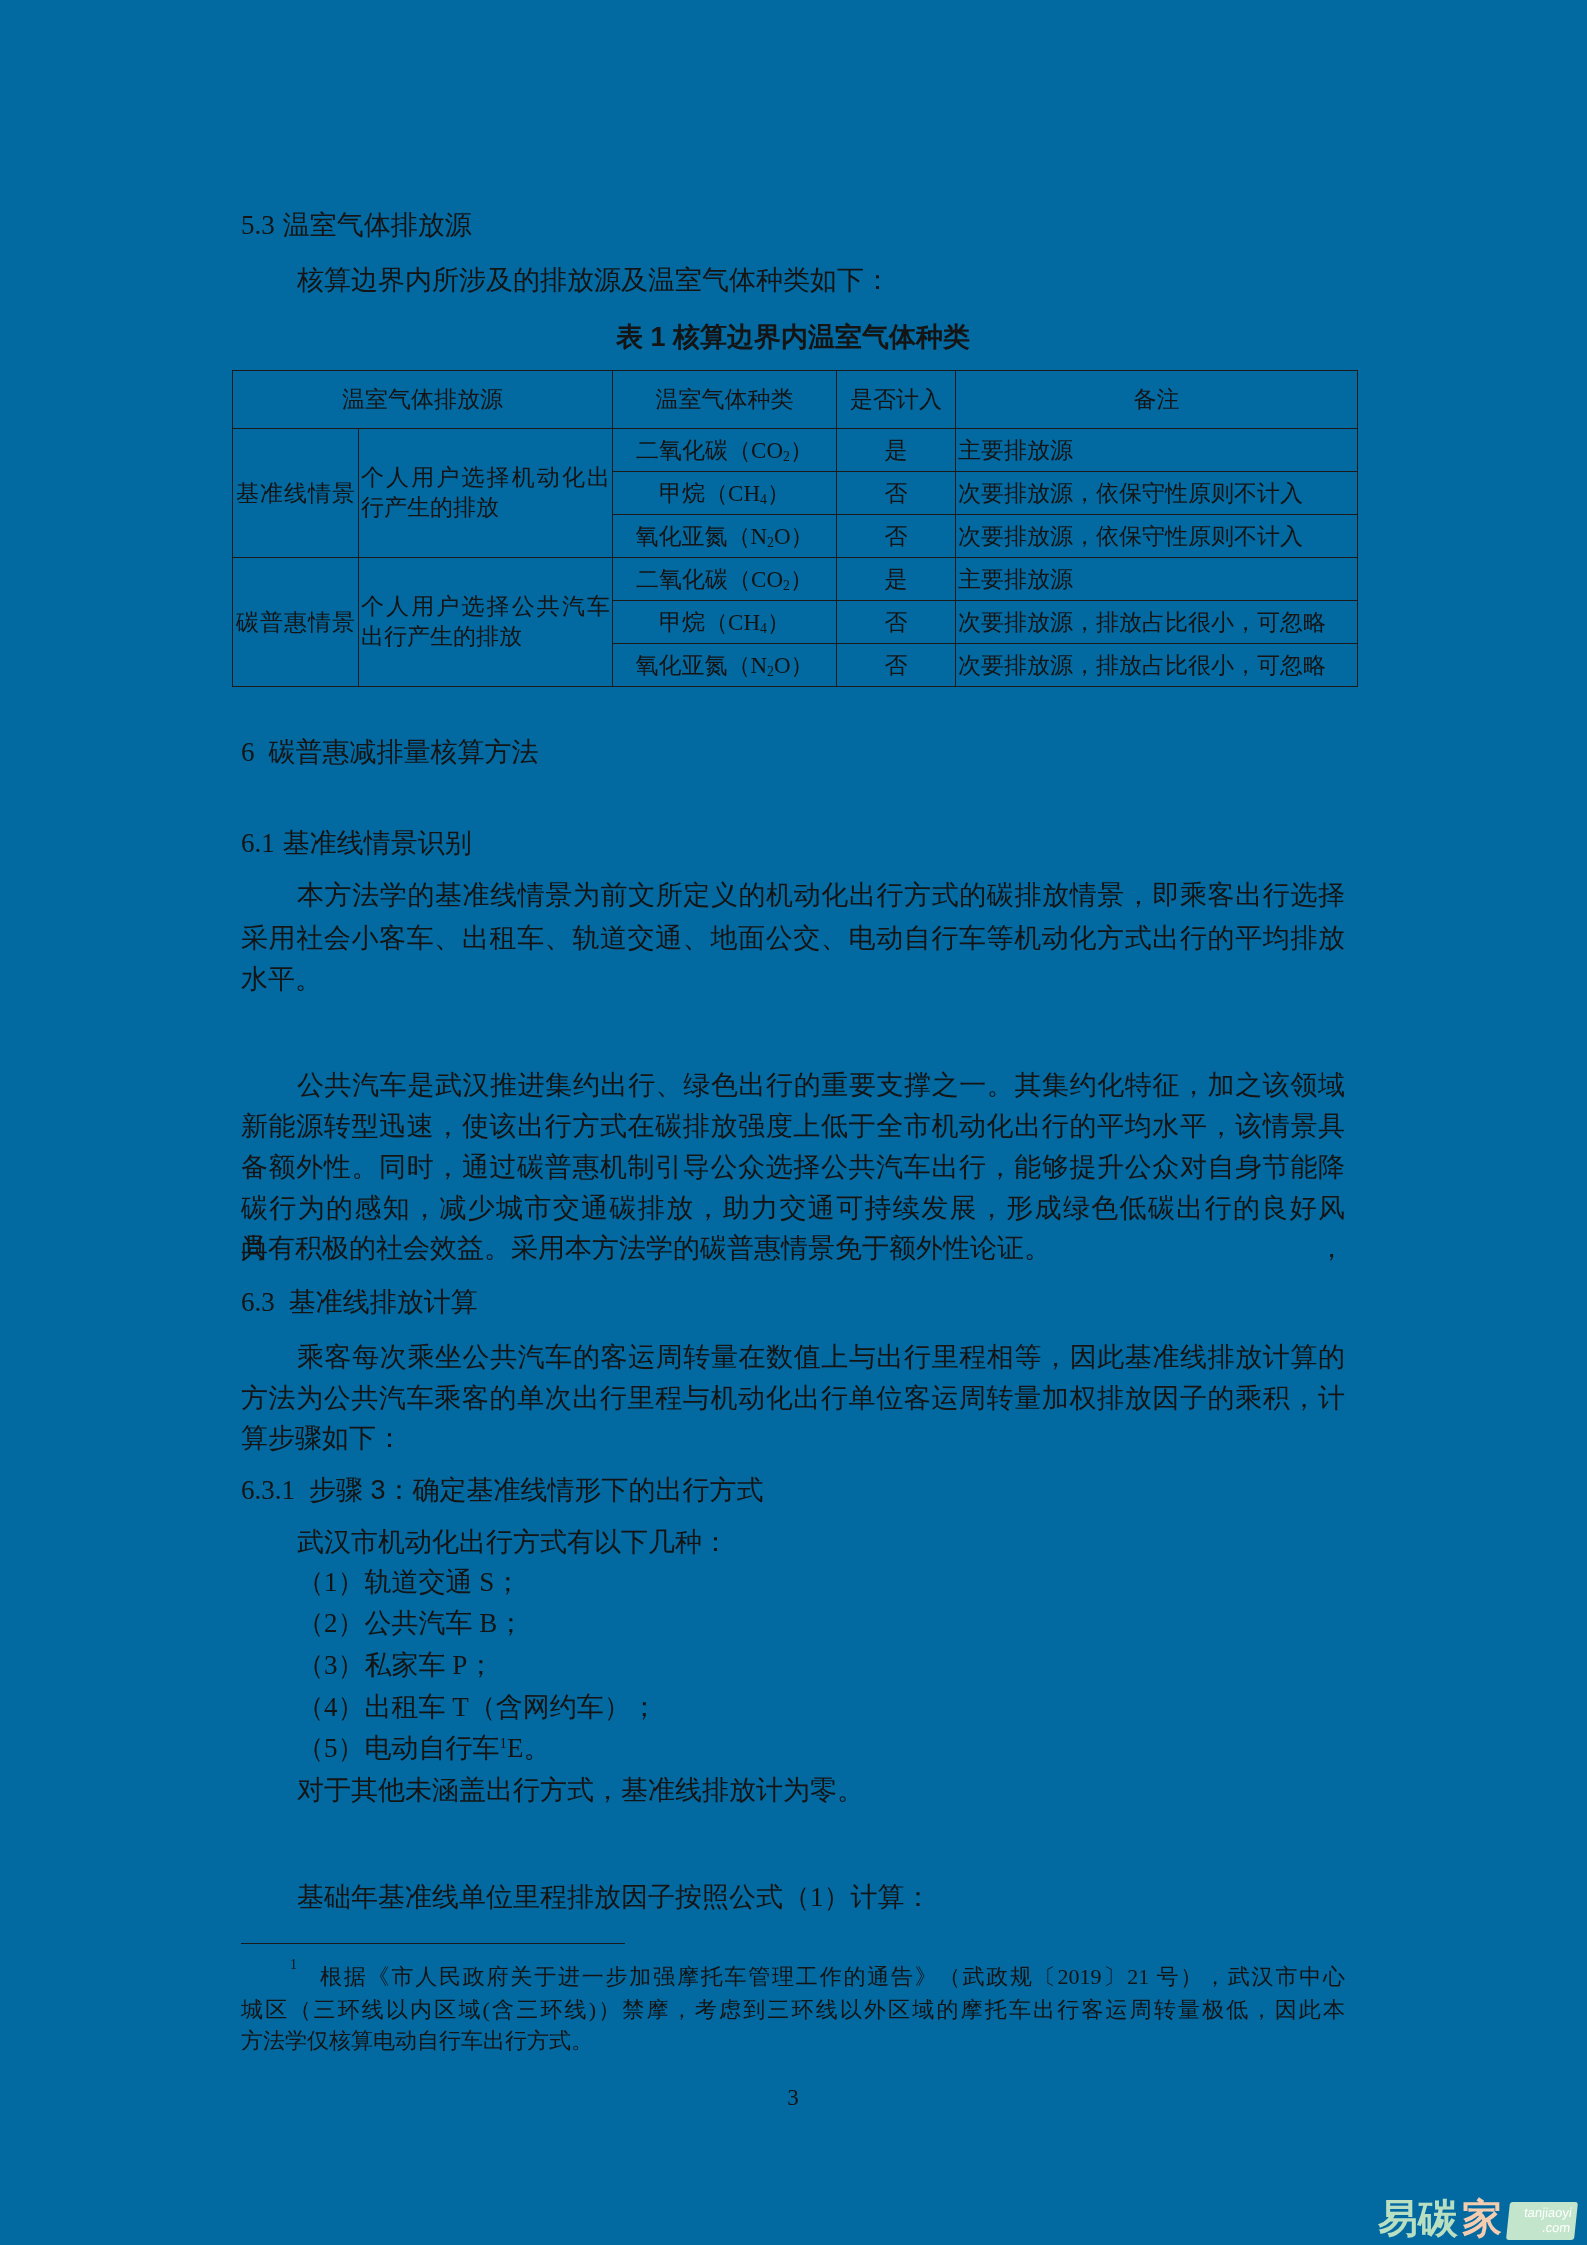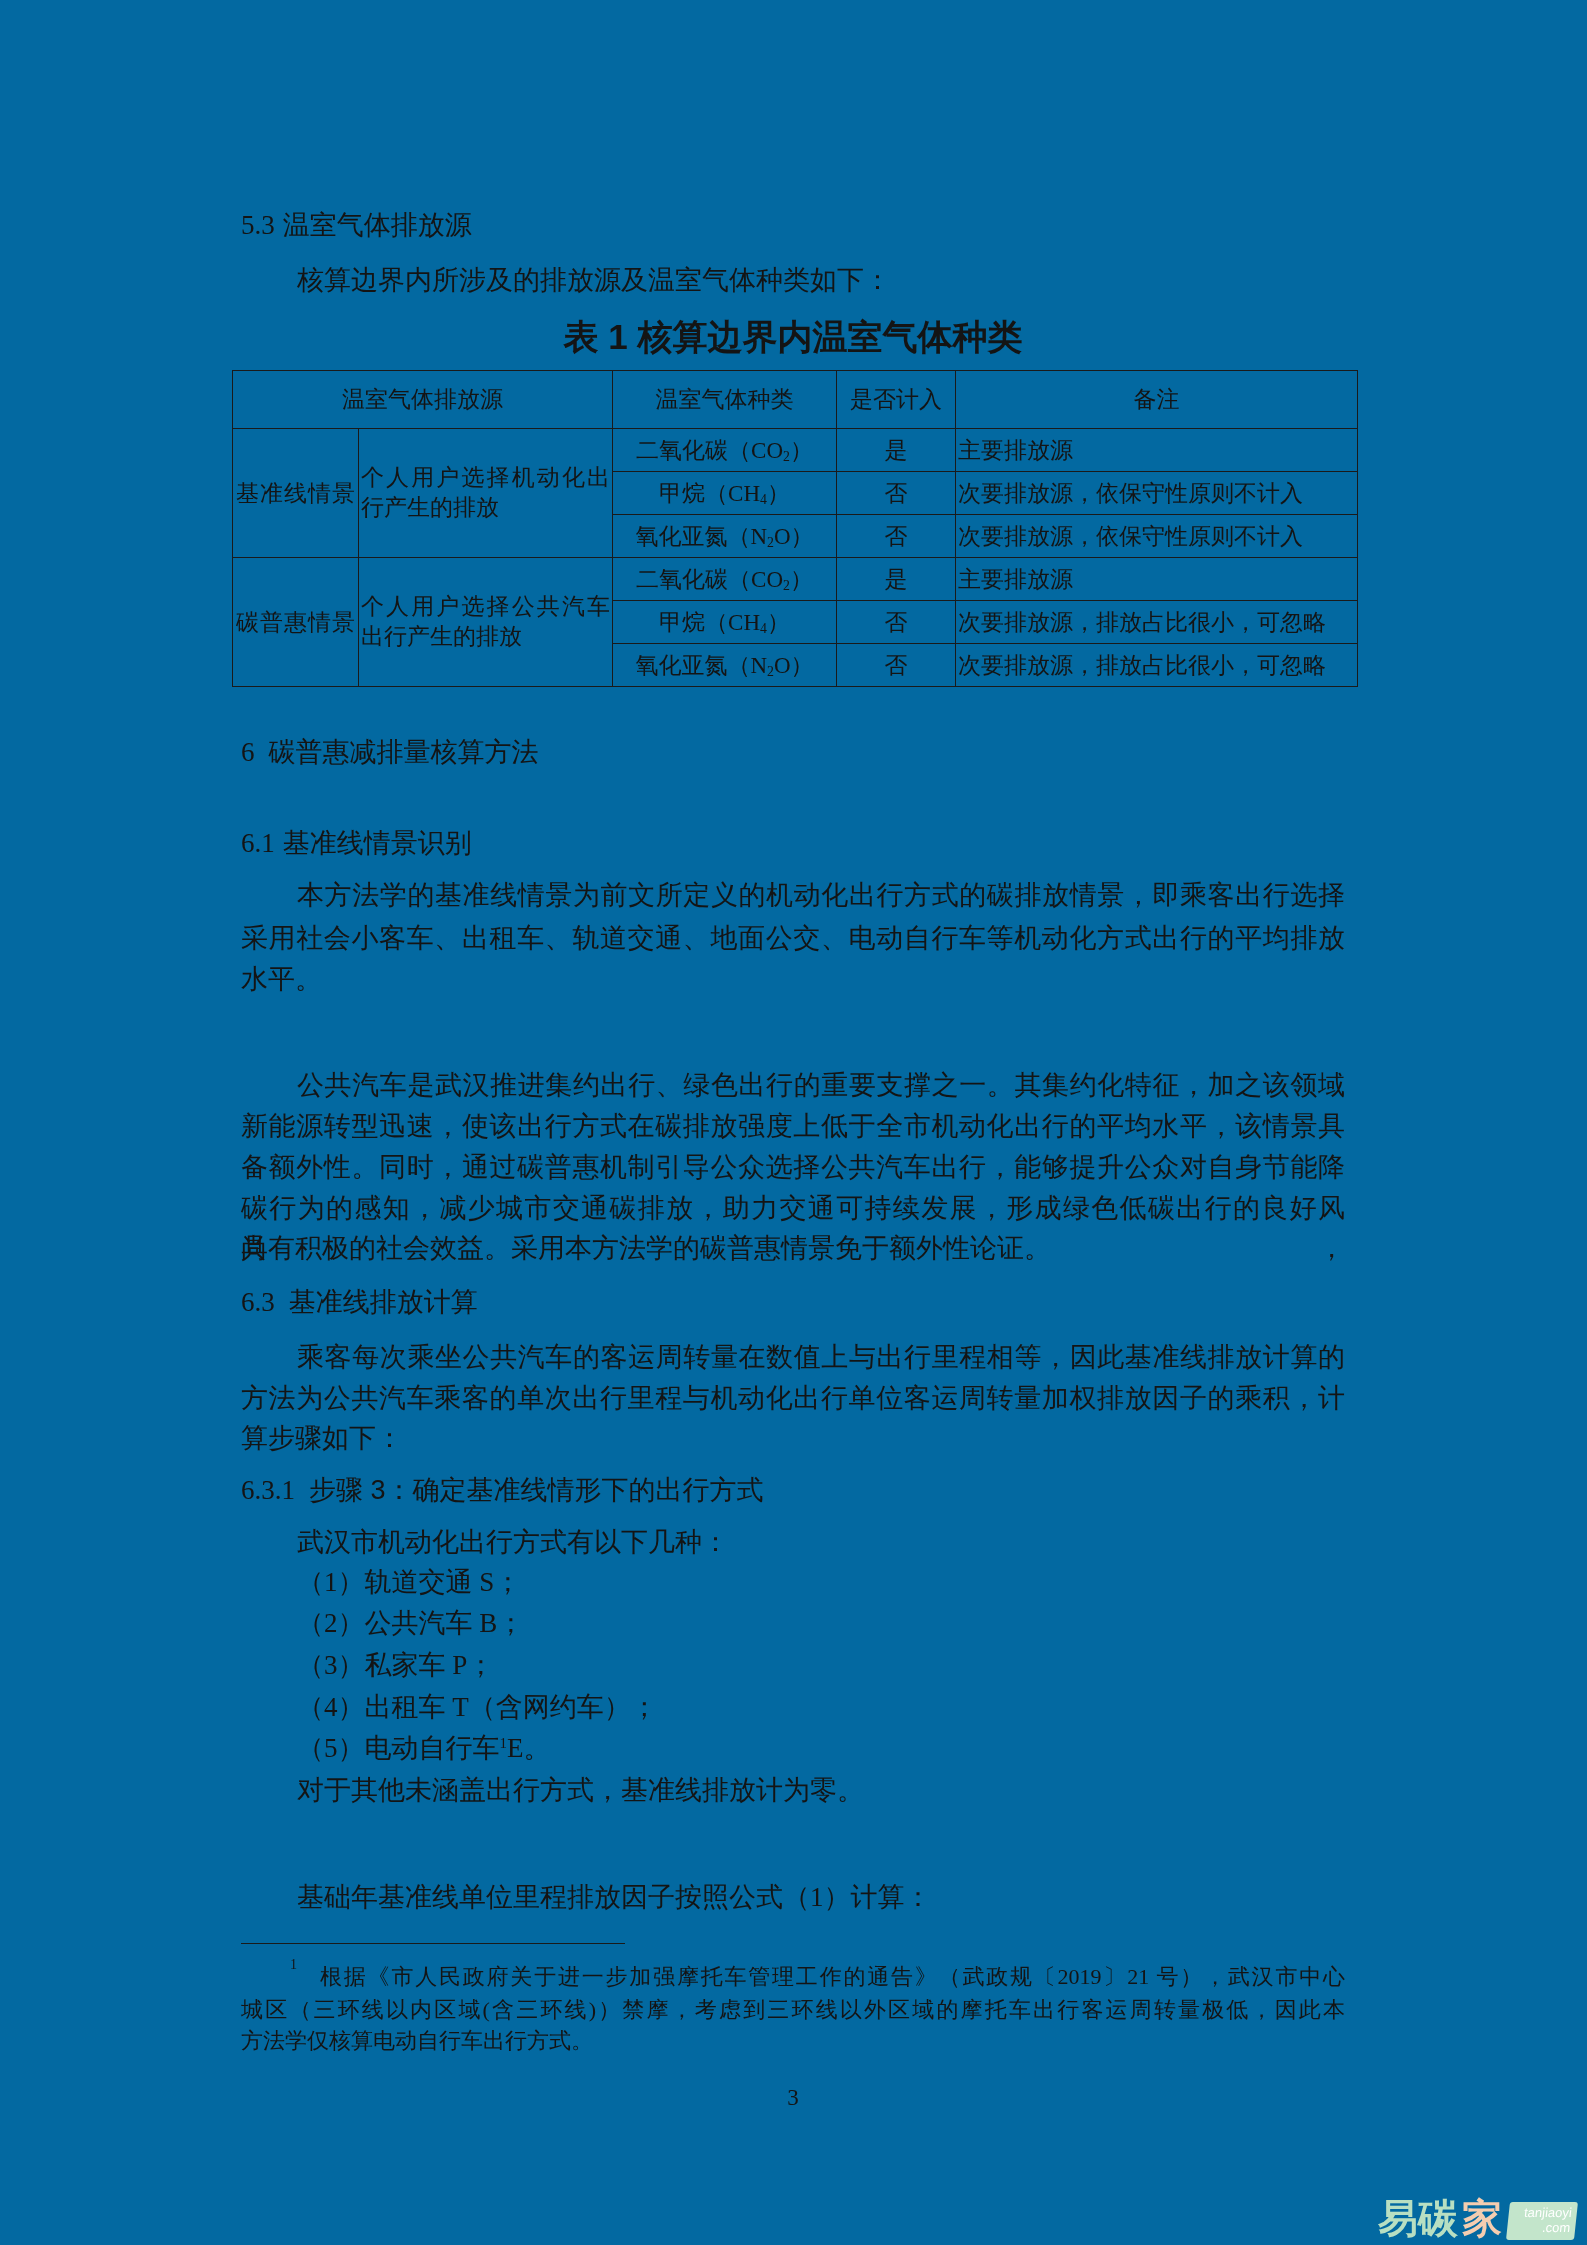--- a/index.html
+++ b/index.html
@@ -29,21 +29,21 @@
     font-weight: 500;
   }
   .h .num { font-family: "Liberation Serif", "DejaVu Serif", serif; margin-right: 8px; }
   .h .num.wide { margin-right: 14px; }
   .caption {
     position: absolute;
     left: 241px; width: 1104px;
     top: 317px; height: 40px; line-height: 40px;
     text-align: center;
     font-family: "Liberation Sans", "DejaVu Sans", sans-serif;
-    font-size: 35px;
+    font-size: 27px;
     font-weight: bold;
   }
   table.t1 {
     position: absolute;
     left: 232px;
     top: 370px;
     width: 1125px;
     border-collapse: collapse;
     table-layout: fixed;
     font-size: 23px;

